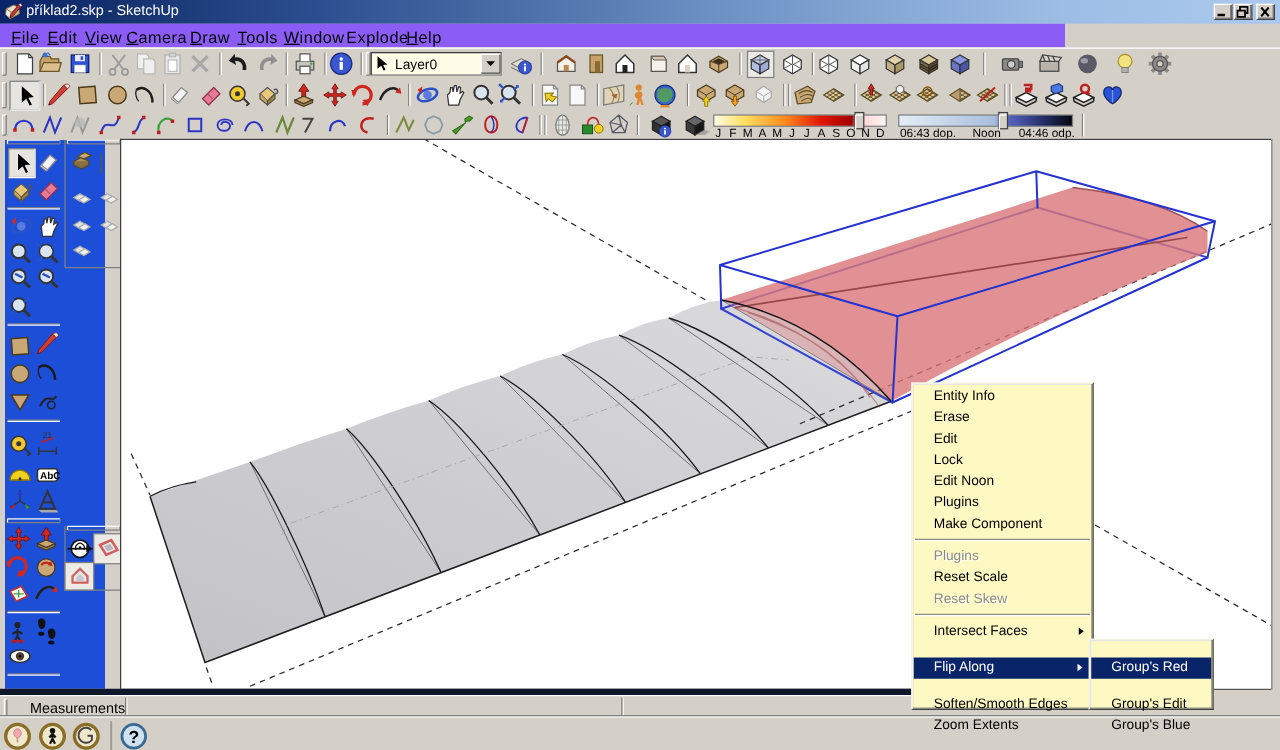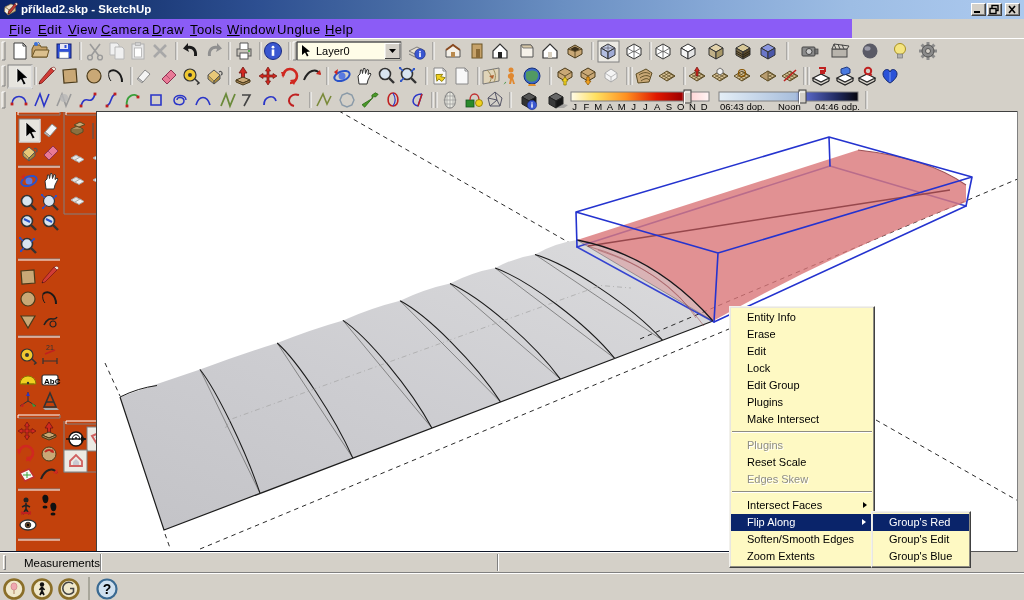--- a/index.html
+++ b/index.html
@@ -1,46 +1,46 @@
 <!DOCTYPE html>
 <html><head><meta charset="utf-8"><style>
 *{margin:0;padding:0;box-sizing:border-box}
 html,body{width:1024px;height:600px;overflow:hidden}
 body{font-family:"Liberation Sans",sans-serif;background:#d4d0c8;position:relative}
 .abs{position:absolute}
 
-#title{left:0;top:0;width:1024px;height:19px;background:linear-gradient(90deg,#0a246a 0%,#16336f 10%,#2d4f91 25%,#4a6ea6 40%,#6a8fc2 55%,#87a9d7 70%,#9dbde4 83%,#a8c6ec 95%,#abc9ee 100%);color:#fff;font-size:11.5px;font-weight:bold;letter-spacing:0px}
+#title{left:0;top:0;width:1024px;height:19px;background:linear-gradient(90deg,#0a246a 0%,#16336f 10%,#2d4f91 25%,#4a6ea6 40%,#6a8fc2 55%,#87a9d7 70%,#9dbde4 83%,#a8c6ec 95%,#abc9ee 100%);color:#fff;font-size:11.5px;font-weight:normal;letter-spacing:0px}
 #title .txt{position:absolute;left:21px;top:3px;letter-spacing:0px}
 .wbtn{position:absolute;top:3px;width:15px;height:13px;background:#d4d0c8;border:1px solid;border-color:#fff #404040 #404040 #fff;box-shadow:inset -1px -1px 0 #808080;font-size:9px;text-align:center;color:#000}
 
 #menubar{left:0;top:19px;width:852px;height:19px;background:#8b5cf6;font-size:13px;letter-spacing:0.4px;color:#000}
 #menubar span{position:absolute;top:3px}
 #menubar u{text-decoration:underline}
 
 .tbrow{left:0;background:#d4d0c8}
 #tb1{top:38px;width:1024px;height:25px;border-top:1px solid #fff}
 #tb2{top:63px;width:1024px;height:26px}
 #tb3{top:89px;width:1024px;height:23px}
 
-#leftp{left:16px;top:112px;width:92px;height:440px;background:#c2410c}
+#leftp{left:4px;top:112px;width:80px;height:440px;background:#1d4ed8}
 
 #canvas{left:96px;top:111px;width:921px;height:441px;background:#fff;border-top:1px solid #404040;border-left:1px solid #404040;border-bottom:1px solid #565656}
 #rightedge{left:1017px;top:111px;width:7px;height:441px;background:#d4d0c8;border-left:1px solid #808080}
 
-#measure{left:0;top:551px;width:956px;height:21px;background:#d4d0c8;border-top:1px solid #0f172a;box-shadow:inset 0 1px 0 #fff}
+#measure{left:0;top:551px;width:956px;height:21px;background:#d4d0c8;border-top:5px solid #0f172a;box-shadow:inset 0 1px 0 #fff}
 #measure .grip{position:absolute;left:3px;top:3px;width:3px;height:15px;border:1px solid;border-color:#fff #808080 #808080 #fff}
 #measure .lbl{position:absolute;left:24px;top:4.5px;font-size:11.5px;color:#000}
 #measure .vsep{position:absolute;top:2px;width:2px;height:17px;border-left:1px solid #808080;border-right:1px solid #fff}
 
 #status{left:0;top:572px;width:1024px;height:28px;background:#d4d0c8;border-top:1px solid #808080;box-shadow:inset 0 1px 0 #fff}
 
 .menu{background:#fef9c3;border:1px solid;border-color:#f2f1ec #404040 #404040 #f2f1ec;box-shadow:inset -1px -1px 0 #8e8c82,inset 1px 1px 0 #e8e6e0;font-size:11px;color:#000;padding-top:2px}
 .mi{height:17px;line-height:17px;padding-left:17px;position:relative;white-space:nowrap}
 .mi.dis{color:#8e8d84;text-shadow:1px 1px 0 #ffffff}
-.mi.hl{background:#0a246a;color:#fff;margin:0 1px;padding-left:16px}
+.mi.hl{background:#0a246a;color:#fff;margin:12px 1px;padding-left:16px}
 .mi .arr{position:absolute;right:7px;top:5px;width:0;height:0;border-left:4px solid #000;border-top:3.5px solid transparent;border-bottom:3.5px solid transparent}
 .mi.hl .arr{border-left-color:#fff}
 .msep{height:9px;position:relative;margin:0 2px}
 .msep:after{content:"";position:absolute;left:0;right:0;top:3px;height:1px;background:#8e8c82;box-shadow:0 1px 0 #fff}
 #ctx{left:729px;top:306px;width:146px;height:262px}
 #sub{left:871px;top:511px;width:100px;height:57px}
 </style></head><body>
 <div id="title" class="abs">
   <svg class="abs" style="left:3px;top:1px" width="16" height="16" viewBox="0 0 16 16">
       <path d="M2 6 L8 3 L12 5 L6 9 Z" fill="#e8dcc8" stroke="#907840" stroke-width="0.7"></path>
@@ -63,21 +63,21 @@
       </svg></div>
 </div>
 <div id="menubar" class="abs">
   <span style="left:9px"><u>F</u>ile</span>
   <span style="left:38px"><u>E</u>dit</span>
   <span style="left:68px"><u>V</u>iew</span>
   <span style="left:101px"><u>C</u>amera</span>
   <span style="left:152px"><u>D</u>raw</span>
   <span style="left:190px"><u>T</u>ools</span>
   <span style="left:227px"><u>W</u>indow</span>
-  <span style="left:277px">Unglue</span>
+  <span style="left:277px">Explode</span>
   <span style="left:325px"><u>H</u>elp</span>
 </div>
 <div id="tb1" class="abs tbrow"><svg width="1024" height="25">
       <rect x="2" y="3" width="3" height="18" fill="#d4d0c8" stroke="none"></rect>
       <path d="M 2 3 L 2 21 M 2 3 L 5 3" stroke="#fff" stroke-width="1"></path>
       <path d="M 5 3 L 5 21 M 2 21 L 5 21" stroke="#808080" stroke-width="1"></path>
       <g transform="translate(20,12)">
         <path d="M -6 -8 L 3 -8 L 6 -5 L 6 8 L -6 8 Z" fill="#fff" stroke="#404040" stroke-width="1"></path>
         <path d="M 3 -8 L 3 -5 L 6 -5" fill="none" stroke="#404040" stroke-width="1"></path>
       </g>
@@ -885,27 +885,27 @@
       <path d="M 73 11 A 6 6 0 1 0 73.5 19 L 73.5 15.5 L 70 15.5" fill="none" stroke="#444" stroke-width="1.6"></path>
       <path d="M 89 4 L 89 28" stroke="#9a988c" stroke-width="1.5"></path>
       <circle cx="107" cy="16" r="9.5" fill="#cfe0ef" stroke="#3a6a92" stroke-width="2.2"></circle>
       <text x="107" y="21" font-size="14" font-weight="bold" text-anchor="middle" fill="#000">?</text>
     </svg></div>
 <div id="ctx" class="abs menu">
   <div class="mi">Entity Info</div>
   <div class="mi">Erase</div>
   <div class="mi">Edit</div>
   <div class="mi">Lock</div>
-  <div class="mi">Edit Group</div>
+  <div class="mi">Edit Noon</div>
   <div class="mi">Plugins</div>
-  <div class="mi">Make Intersect</div>
+  <div class="mi">Make Component</div>
   <div class="msep"></div>
   <div class="mi dis">Plugins</div>
   <div class="mi">Reset Scale</div>
-  <div class="mi dis">Edges Skew</div>
+  <div class="mi dis">Reset Skew</div>
   <div class="msep"></div>
   <div class="mi">Intersect Faces<span class="arr"></span></div>
   <div class="mi hl">Flip Along<span class="arr"></span></div>
   <div class="mi">Soften/Smooth Edges</div>
   <div class="mi">Zoom Extents</div>
 </div>
 <div id="sub" class="abs menu">
   <div class="mi hl">Group's Red</div>
   <div class="mi">Group's Edit</div>
   <div class="mi">Group's Blue</div>

